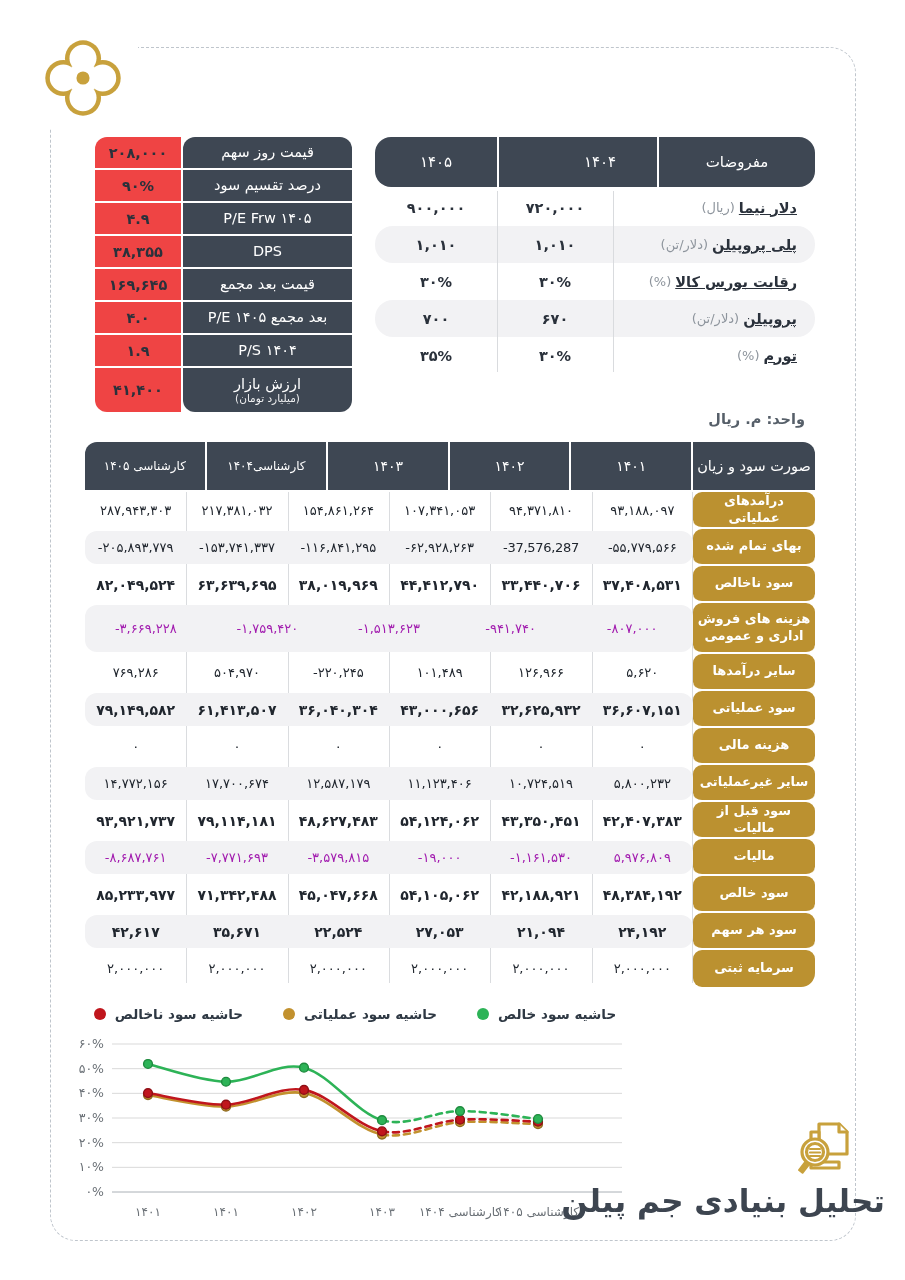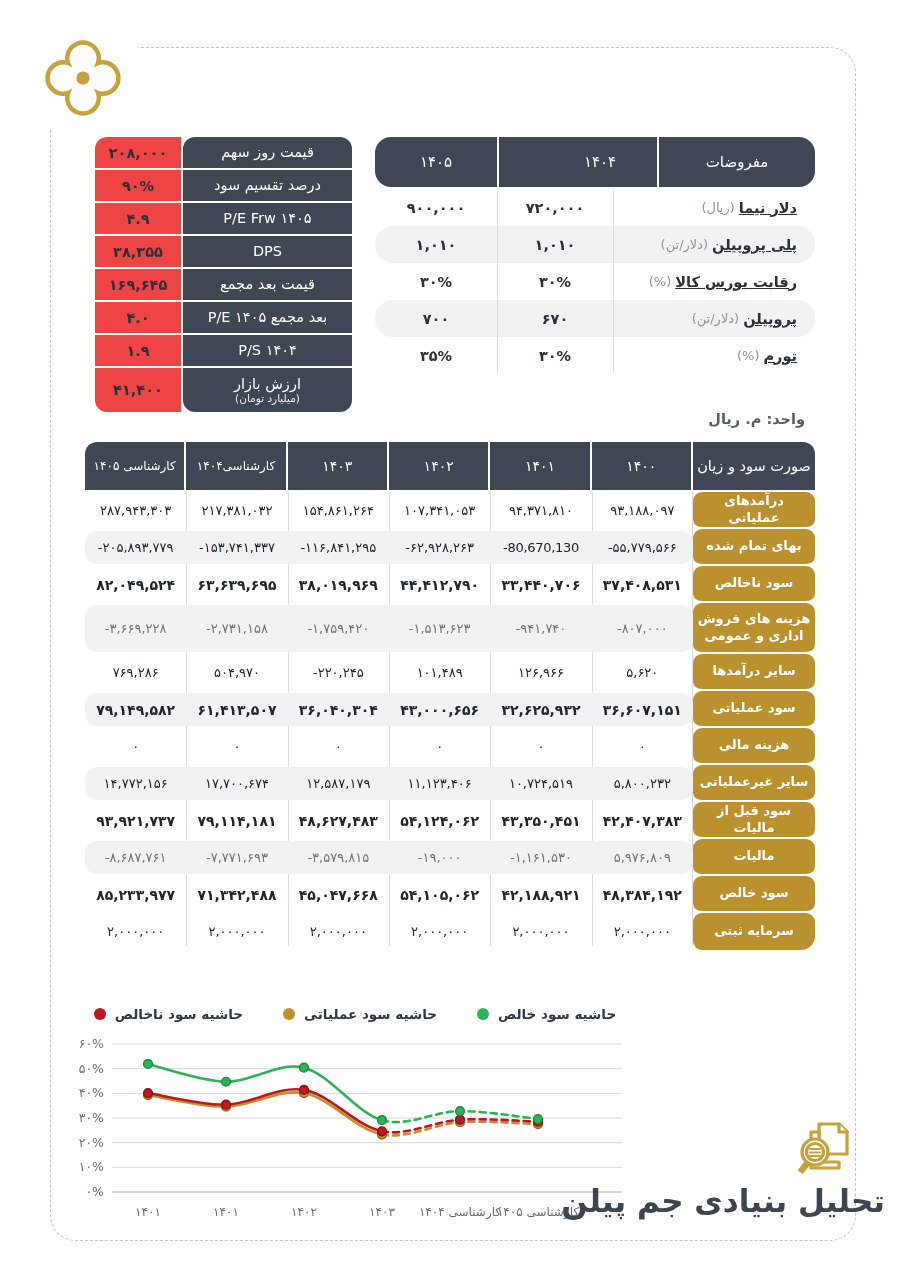--- a/index.html
+++ b/index.html
@@ -56,21 +56,21 @@
        align-items:center;justify-content:center;font-size:14.5px;border-radius:0 12px 0 0;}
   .p-body{position:relative;margin-top:2px;}
   .p-vline{position:absolute;top:0;bottom:4px;width:1px;background:#dadcdf;z-index:1;}
   .p-row{display:flex;position:relative;}
   .p-vals{flex:1;display:flex;position:relative;z-index:2;}
   .p-vals.pill::before{content:"";position:absolute;inset:2px 0;background:#f2f2f4;
        border-radius:12px;z-index:-1;}
   .p-cell{flex:1;display:flex;align-items:center;justify-content:center;direction:ltr;
        font-size:13px;font-weight:500;color:#20262e;letter-spacing:-.3px;}
   .p-row.emph .p-cell{font-weight:800;font-size:14px;}
-  .p-row.red .p-cell{color:#737373;text-align:right;}
+  .p-row.red .p-cell{color:#a21caf;text-align:right;}
   .p-lab{width:122px;background:#bb9130;color:#fff;display:flex;align-items:center;justify-content:center;
        text-align:center;font-size:13px;font-weight:700;direction:rtl;border-radius:9px;
        border-bottom:2px solid #fff;line-height:1.25;padding:0 4px;box-sizing:border-box;}
   .p-row:last-child .p-lab{border-bottom:none;border-radius:9px 9px 14px 9px;}
   
   .legend{position:absolute;left:70px;top:1006px;width:570px;display:flex;
        justify-content:center;gap:40px;direction:ltr;}
   .lg-item{display:flex;align-items:center;gap:9px;}
   .lg-dot{width:12px;height:12px;border-radius:50%;}
   .lg-txt{direction:rtl;font-size:13.5px;font-weight:600;color:#2f3944;}
@@ -195,21 +195,20 @@
 
   <div class="unit-note">واحد: م. ریال</div>
 
   <div id="pnl" class="pnl">
       <div class="p-head">
         <div class="p-hcell small">کارشناسی ۱۴۰۵</div>
         <div class="p-hcell small">کارشناسی۱۴۰۴</div>
         <div class="p-hcell">۱۴۰۳</div>
         <div class="p-hcell">۱۴۰۲</div>
         <div class="p-hcell">۱۴۰۱</div>
-        <div class="p-hcell">۱۴۰۰</div>
         <div class="p-htitle">صورت سود و زیان</div>
       </div>
       <div class="p-body">
         <div class="p-vline" style="left: 101.333px;"></div>
         <div class="p-vline" style="left: 202.667px;"></div>
         <div class="p-vline" style="left: 304px;"></div>
         <div class="p-vline" style="left: 405.333px;"></div>
         <div class="p-vline" style="left: 506.667px;"></div>
         <div class="p-vline" style="left: 607px;"></div>
         <div class="p-row" style="height: 37px;">
@@ -222,40 +221,39 @@
             <div class="p-cell">۹۳,۱۸۸,۰۹۷</div>
           </div>
           <div class="p-lab">درآمدهای عملیاتی</div>
         </div>
         <div class="p-row" style="height: 37px;">
           <div class="p-vals pill">
             <div class="p-cell">-۲۰۵,۸۹۳,۷۷۹</div>
             <div class="p-cell">-۱۵۳,۷۴۱,۳۳۷</div>
             <div class="p-cell">-۱۱۶,۸۴۱,۲۹۵</div>
             <div class="p-cell">-۶۲,۹۲۸,۲۶۳</div>
-            <div class="p-cell">-80,670,130</div>
+            <div class="p-cell">-37,576,287</div>
             <div class="p-cell">-۵۵,۷۷۹,۵۶۶</div>
           </div>
           <div class="p-lab">بهای تمام شده</div>
         </div>
         <div class="p-row emph" style="height: 37px;">
           <div class="p-vals">
             <div class="p-cell">۸۲,۰۴۹,۵۲۴</div>
             <div class="p-cell">۶۳,۶۳۹,۶۹۵</div>
             <div class="p-cell">۳۸,۰۱۹,۹۶۹</div>
             <div class="p-cell">۴۴,۴۱۲,۷۹۰</div>
             <div class="p-cell">۳۳,۴۴۰,۷۰۶</div>
             <div class="p-cell">۳۷,۴۰۸,۵۳۱</div>
           </div>
           <div class="p-lab">سود ناخالص</div>
         </div>
         <div class="p-row red" style="height: 51px;">
           <div class="p-vals pill">
             <div class="p-cell">-۳,۶۶۹,۲۲۸</div>
-            <div class="p-cell">-۲,۷۳۱,۱۵۸</div>
             <div class="p-cell">-۱,۷۵۹,۴۲۰</div>
             <div class="p-cell">-۱,۵۱۳,۶۲۳</div>
             <div class="p-cell">-۹۴۱,۷۴۰</div>
             <div class="p-cell">-۸۰۷,۰۰۰</div>
           </div>
           <div class="p-lab">هزینه های فروش اداری و عمومی</div>
         </div>
         <div class="p-row" style="height: 37px;">
           <div class="p-vals">
             <div class="p-cell">۷۶۹,۲۸۶</div>
@@ -325,20 +323,31 @@
         <div class="p-row emph" style="height: 37px;">
           <div class="p-vals">
             <div class="p-cell">۸۵,۲۳۳,۹۷۷</div>
             <div class="p-cell">۷۱,۳۴۲,۴۸۸</div>
             <div class="p-cell">۴۵,۰۴۷,۶۶۸</div>
             <div class="p-cell">۵۴,۱۰۵,۰۶۲</div>
             <div class="p-cell">۴۲,۱۸۸,۹۲۱</div>
             <div class="p-cell">۴۸,۳۸۴,۱۹۲</div>
           </div>
           <div class="p-lab">سود خالص</div>
+        </div>
+        <div class="p-row emph" style="height: 37px;">
+          <div class="p-vals pill">
+            <div class="p-cell">۴۲,۶۱۷</div>
+            <div class="p-cell">۳۵,۶۷۱</div>
+            <div class="p-cell">۲۲,۵۲۴</div>
+            <div class="p-cell">۲۷,۰۵۳</div>
+            <div class="p-cell">۲۱,۰۹۴</div>
+            <div class="p-cell">۲۴,۱۹۲</div>
+          </div>
+          <div class="p-lab">سود هر سهم</div>
         </div>
         <div class="p-row" style="height: 37px;">
           <div class="p-vals">
             <div class="p-cell">۲,۰۰۰,۰۰۰</div>
             <div class="p-cell">۲,۰۰۰,۰۰۰</div>
             <div class="p-cell">۲,۰۰۰,۰۰۰</div>
             <div class="p-cell">۲,۰۰۰,۰۰۰</div>
             <div class="p-cell">۲,۰۰۰,۰۰۰</div>
             <div class="p-cell">۲,۰۰۰,۰۰۰</div>
           </div>

